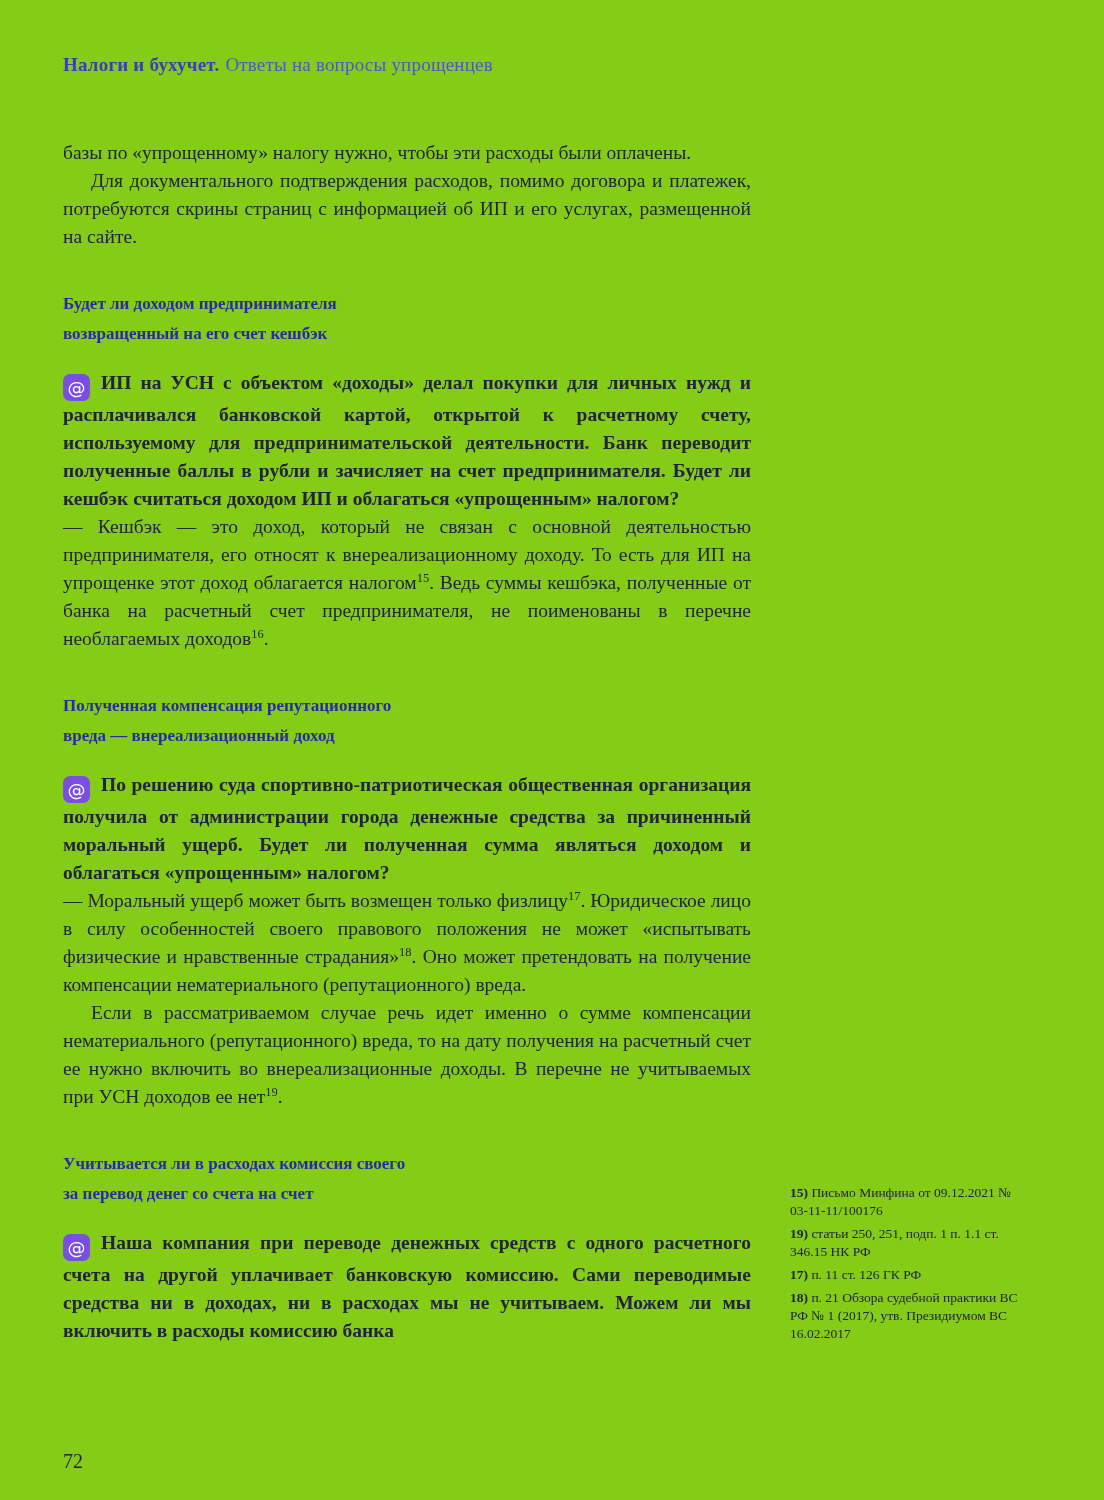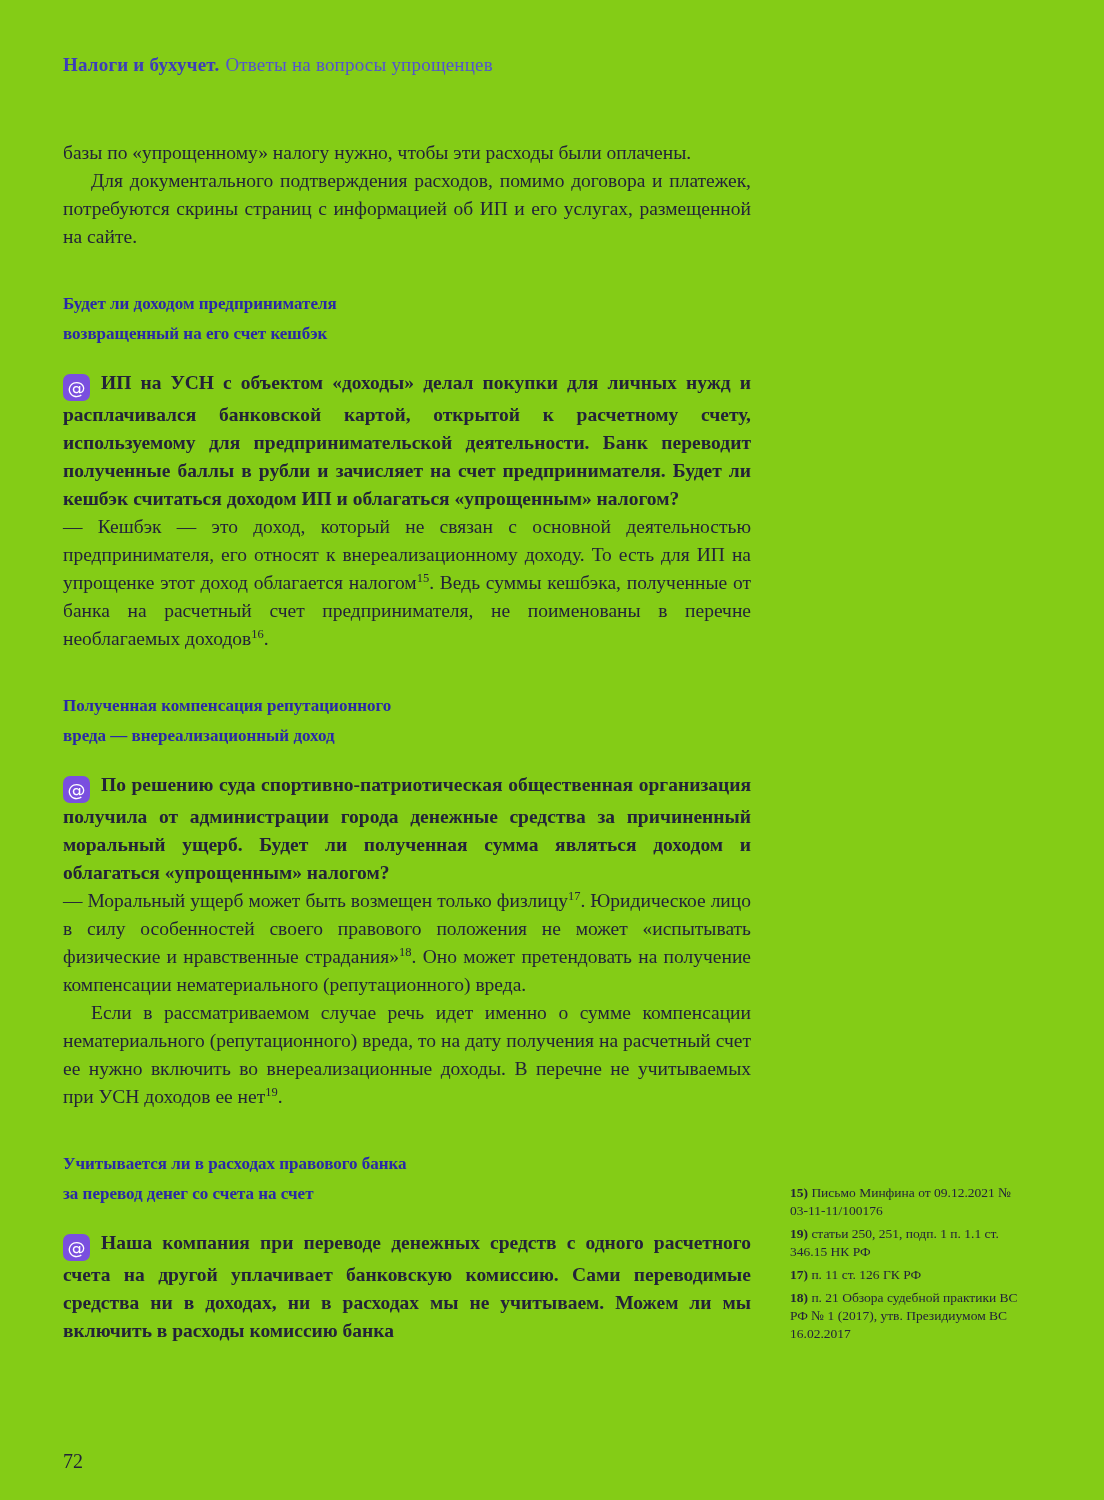--- a/index.html
+++ b/index.html
@@ -113,21 +113,21 @@
 
     <section>
       <h2 class="sec-title">Полученная компенсация репутационного
 вреда — внереализационный доход</h2>
       <p class="body question"><span class="at-badge">@</span><span>По решению суда спортивно-патриотическая общественная организация получила от администрации города денежные средства за причиненный моральный ущерб. Будет ли полученная сумма являться доходом и облагаться «упрощенным» налогом?</span></p>
       <p class="body answer"><span>—  Моральный ущерб может быть возмещен только физлицу</span><sup class="fn-ref">17</sup><span>. Юридическое лицо в силу особенностей своего правового положения не может «испытывать физические и нравственные страдания»</span><sup class="fn-ref">18</sup><span>. Оно может претендовать на получение компенсации нематериального (репутационного) вреда.</span></p>
       <p class="body indent"><span>Если в рассматриваемом случае речь идет именно о сумме компенсации нематериального (репутационного) вреда, то на дату получения на расчетный счет ее нужно включить во внереализационные доходы. В перечне не учитываемых при УСН доходов ее нет</span><sup class="fn-ref">19</sup><span>.</span></p>
     </section>
 
     <section>
-      <h2 class="sec-title">Учитывается ли в расходах правового банка
+      <h2 class="sec-title">Учитывается ли в расходах комиссия своего
 за перевод денег со счета на счет</h2>
       <p class="body question"><span class="at-badge">@</span><span>Наша компания при переводе денежных средств с одного расчетного счета на другой уплачивает банковскую комиссию. Сами переводимые средства ни в доходах, ни в расходах мы не учитываем. Можем ли мы включить в расходы комиссию банка</span></p>
     </section>
 
   </main>
 
   <aside class="footnotes">
     <div class="fn-item"><span class="fn-num">15)</span> <span>Письмо Минфина от 09.12.2021 № 03-11-11/100176</span></div>
     <div class="fn-item"><span class="fn-num">19)</span> <span>статьи 250, 251, подп. 1 п. 1.1 ст. 346.15 НК РФ</span></div>
     <div class="fn-item"><span class="fn-num">17)</span> <span>п. 11 ст. 126 ГК РФ</span></div>

